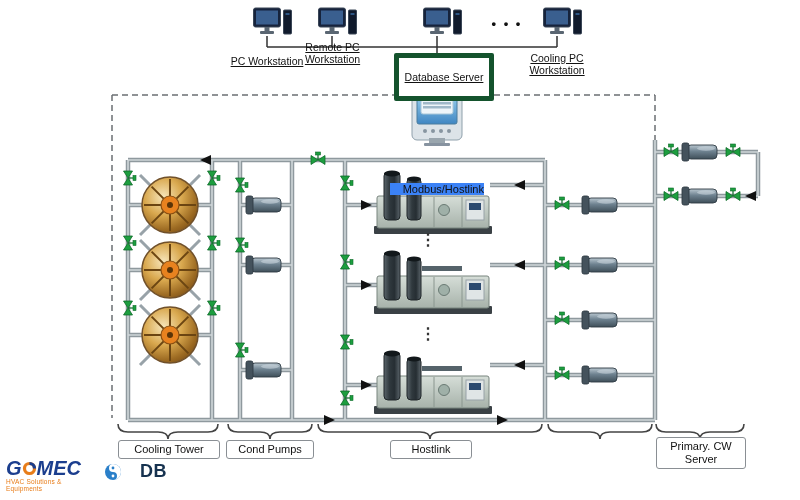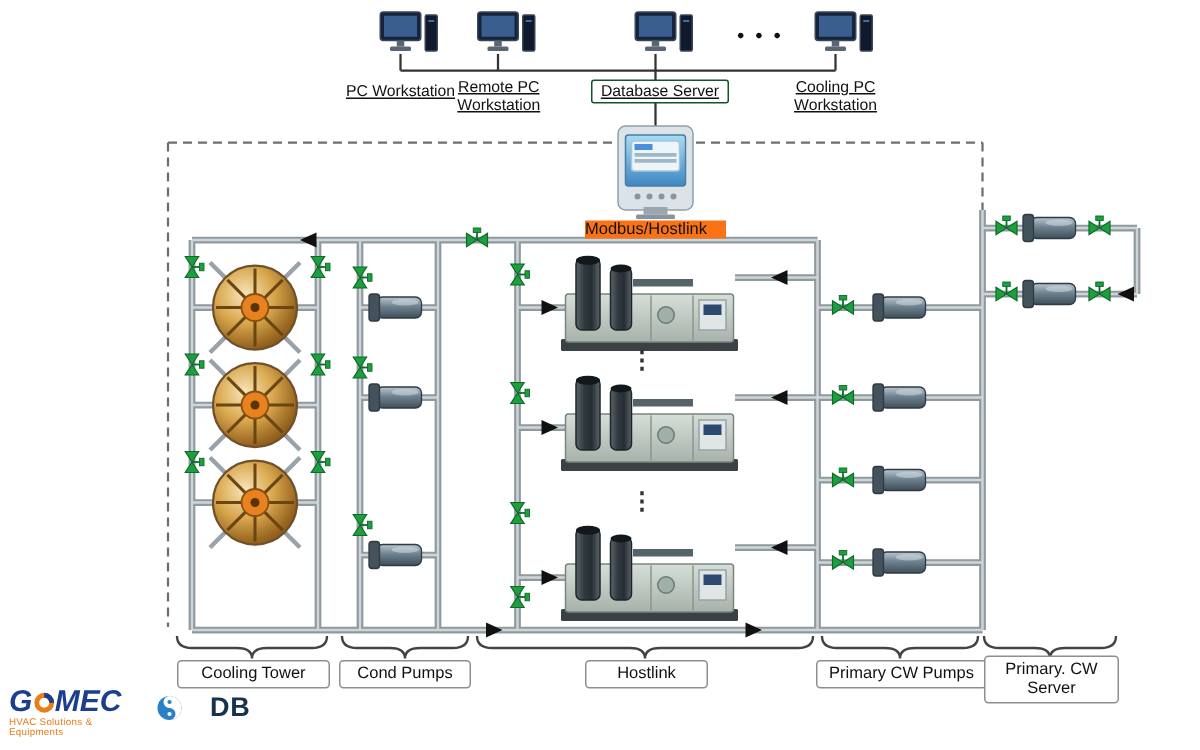--- a/index.html
+++ b/index.html
@@ -2,26 +2,26 @@
 <html><head>
 <meta charset="utf-8">
 <style>
   html,body{margin:0;padding:0;background:#fff;}
   body{width:800px;height:500px;position:relative;overflow:hidden;
        font-family:"Liberation Sans", sans-serif;color:#222;}
   .stage{position:absolute;inset:0;}
   svg.diagram{position:absolute;left:0;top:0;}
   .lbl{position:absolute;text-align:center;font-size:10.5px;line-height:1.15;color:#111;text-decoration:underline;}
   .lbl .ln{display:block;}
-  .boxed{background:#fff;border:1px solid #14532d;border-radius:2px;padding:1px 2px;}
+  .boxed{background:#fff;border:5px solid #14532d;border-radius:2px;padding:13px 2px;}
   .sec-label{position:absolute;text-align:center;font-size:11px;line-height:1.2;
              background:#fff;border:1px solid #8a8f94;border-radius:3px;padding:2px 0;color:#111;}
   .dots-h{position:absolute;font-size:13px;font-weight:bold;letter-spacing:2px;color:#111;text-align:center;}
   .dots-v{position:absolute;font-size:16px;font-weight:bold;color:#333;text-align:center;}
-  .modbus{position:absolute;background:#f97316;font-size:11px;text-align:left;color:#111;}
+  .modbus{position:absolute;background:#3b82f6;font-size:11px;text-align:right;color:#111;margin-top:36px;}
   .brand-gomec{position:absolute;left:6px;top:458px;width:92px;line-height:1;}
   .brand-row{display:flex;align-items:center;}
   .g-blue{color:#1b3e8e;font-weight:bold;font-size:20px;font-style:italic;}
   .g-tag{display:block;font-size:6.5px;color:#e87d1a;margin-top:1px;letter-spacing:.2px;}
   .brand-db{position:absolute;left:104px;top:461px;display:flex;align-items:center;gap:18px;}
   .db-text{color:#16324f;font-weight:bold;font-size:18px;letter-spacing:.5px;}
 </style>
 </head>
 <body>
 
@@ -197,21 +197,21 @@
     <path d="M118,424 Q118,432 128,432 L158,432 Q168,432 168,439 Q168,432 178,432 L208,432 Q218,432 218,424"></path>
     <path d="M228,424 Q228,432 238,432 L260,432 Q270,432 270,439 Q270,432 280,432 L302,432 Q312,432 312,424"></path>
     <path d="M318,424 Q318,432 328,432 L420,432 Q430,432 430,439 Q430,432 440,432 L532,432 Q542,432 542,424"></path>
     <path d="M548,424 Q548,432 558,432 L590,432 Q600,432 600,439 Q600,432 610,432 L642,432 Q652,432 652,424"></path>
     <path d="M656,424 Q656,432 666,432 L690,432 Q700,432 700,439 Q700,432 710,432 L734,432 Q744,432 744,424"></path>
   </g>
 </svg>
 
 <div class="lbl" style="left:217px;top:55px;width:100px;">PC Workstation</div>
 
-<div class="lbl" style="left:285px;top:52px;width:95px;">
+<div class="lbl" style="left:285px;top:41px;width:95px;">
   <span class="ln">Remote PC</span>
   <span class="ln">Workstation</span>
 </div>
 
 <div class="lbl boxed" style="left:394px;top:53px;width:86px;">Database Server</div>
 
 <div class="lbl" style="left:507px;top:52px;width:100px;">
   <span class="ln">Cooling PC</span>
   <span class="ln">Workstation</span>
 </div>
@@ -219,21 +219,20 @@
 <div class="dots-h" style="left:478px;top:16px;width:58px;">• • •</div>
 
 <div class="modbus" style="left:390px;top:147px;width:94px;">Modbus/Hostlink</div>
 
 <div class="dots-v" style="left:420px;top:230px;width:16px;">⋮</div>
 <div class="dots-v" style="left:420px;top:324px;width:16px;">⋮</div>
 
 <div class="sec-label" style="left:226px;top:440px;width:86px;">Cond Pumps</div>
 <div class="sec-label" style="left:118px;top:440px;width:100px;">Cooling Tower</div>
 <div class="sec-label" style="left:390px;top:440px;width:80px;">Hostlink</div>
-<div class="sec-label" style="left:544px;top:440px;width:112px;">Primary CW Pumps</div>
 <div class="sec-label" style="left:656px;top:437px;width:88px;">
   <span class="ln">Primary. CW</span>
   <span class="ln">Server</span>
 </div>
 
 <div class="brand-gomec">
   <div class="brand-row">
     <span class="g-blue">G</span>
     <svg width="15" height="15" viewBox="0 0 15 15">
       <circle cx="7.5" cy="7.5" r="5" fill="none" stroke="#e87d1a" stroke-width="3.2"></circle>

